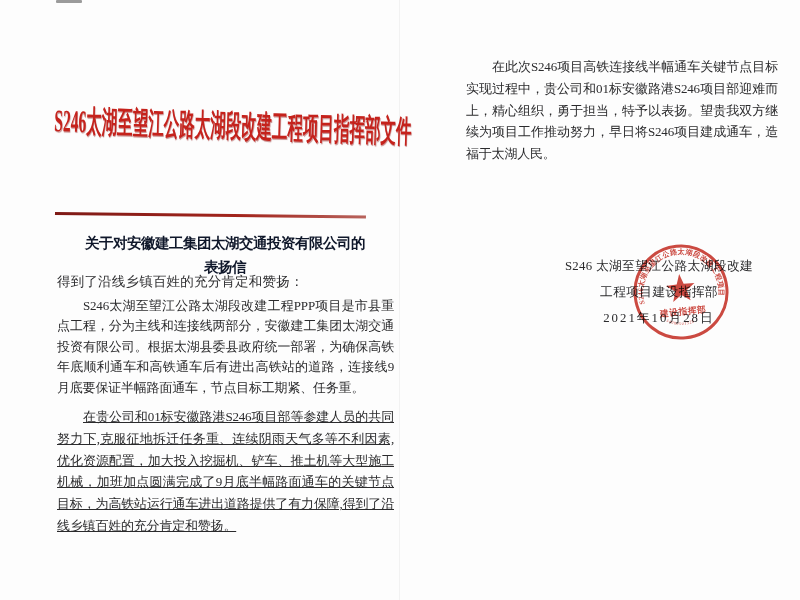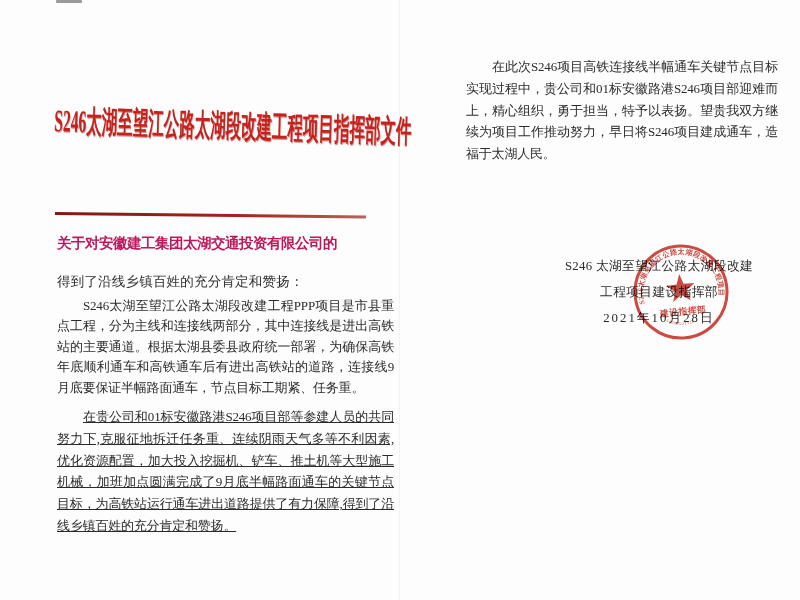--- a/index.html
+++ b/index.html
@@ -20,22 +20,22 @@
     text-shadow:1.2px 1.2px 1px rgba(140,20,20,.45);
     letter-spacing:0;
   }
   .red-rule{
     position:absolute;left:55px;top:212px;width:311px;height:2.5px;
     background:linear-gradient(to right,#7e1a16,#a3251d 60%,#b8635c);
     transform:rotate(0.65deg);transform-origin:0 0;
   }
   .heading{
     position:absolute;left:57px;top:231px;width:336px;
-    font-weight:bold;font-size:14.5px;
-    letter-spacing:-0.5px;line-height:24px;color:#be185d;
+    text-align:center;font-weight:bold;font-size:14.5px;
+    letter-spacing:-0.5px;line-height:24px;color:#0f172a;
   }
   .salutation{
     position:absolute;left:57px;top:273px;margin:0;
     font-size:13.5px;letter-spacing:0.2px;
   }
   .para{
     margin:0;font-size:13px;text-align:justify;text-indent:2em;
     letter-spacing:-0.2px;color:#2b2b2d;
   }
   .para1{position:absolute;left:57px;top:296px;width:337px;line-height:20.4px;}
@@ -69,25 +69,26 @@
   <div class="artifact-top"></div>
   <div class="page-divider"></div>
 
   <section>
     <h1 class="doc-title">S246太湖至望江公路太湖段改建工程项目指挥部文件</h1>
 
     <div class="red-rule"></div>
 
     <div class="heading">
       <div>关于对安徽建工集团太湖交通投资有限公司的</div>
+      <div>表扬信</div>
     </div>
 
     <p class="salutation">得到了沿线乡镇百姓的充分肯定和赞扬：</p>
 
-    <p class="para para1">S246太湖至望江公路太湖段改建工程PPP项目是市县重点工程，分为主线和连接线两部分，其中连接线是进出高铁站的主要通道。根据太湖县委县政府统一部署，为确保高铁年底顺利通车和高铁通车后有进出高铁站的道路，连接线9月底要保证半幅路面通车，节点目标工期紧、任务重。</p>
+    <p class="para para1">S246太湖至望江公路太湖段改建工程PPP项目是市县重点工程，分为主线和连接线两部分，安徽建工集团太湖交通投资有限公司。根据太湖县委县政府统一部署，为确保高铁年底顺利通车和高铁通车后有进出高铁站的道路，连接线9月底要保证半幅路面通车，节点目标工期紧、任务重。</p>
 
     <p class="para para2">在贵公司和01标安徽路港S246项目部等参建人员的共同努力下,克服征地拆迁任务重、连续阴雨天气多等不利因素,优化资源配置，加大投入挖掘机、铲车、推土机等大型施工机械，加班加点圆满完成了9月底半幅路面通车的关键节点目标，为高铁站运行通车进出道路提供了有力保障,得到了沿线乡镇百姓的充分肯定和赞扬。</p>
   </section>
 
   <section>
     <p class="para para3">在此次S246项目高铁连接线半幅通车关键节点目标实现过程中，贵公司和01标安徽路港S246项目部迎难而上，精心组织，勇于担当，特予以表扬。望贵我双方继续为项目工作推动努力，早日将S246项目建成通车，造福于太湖人民。</p>
 
     <div class="sign-block">
       <div>S246 太湖至望江公路太湖段改建</div>
       <div>工程项目建设指挥部</div>

